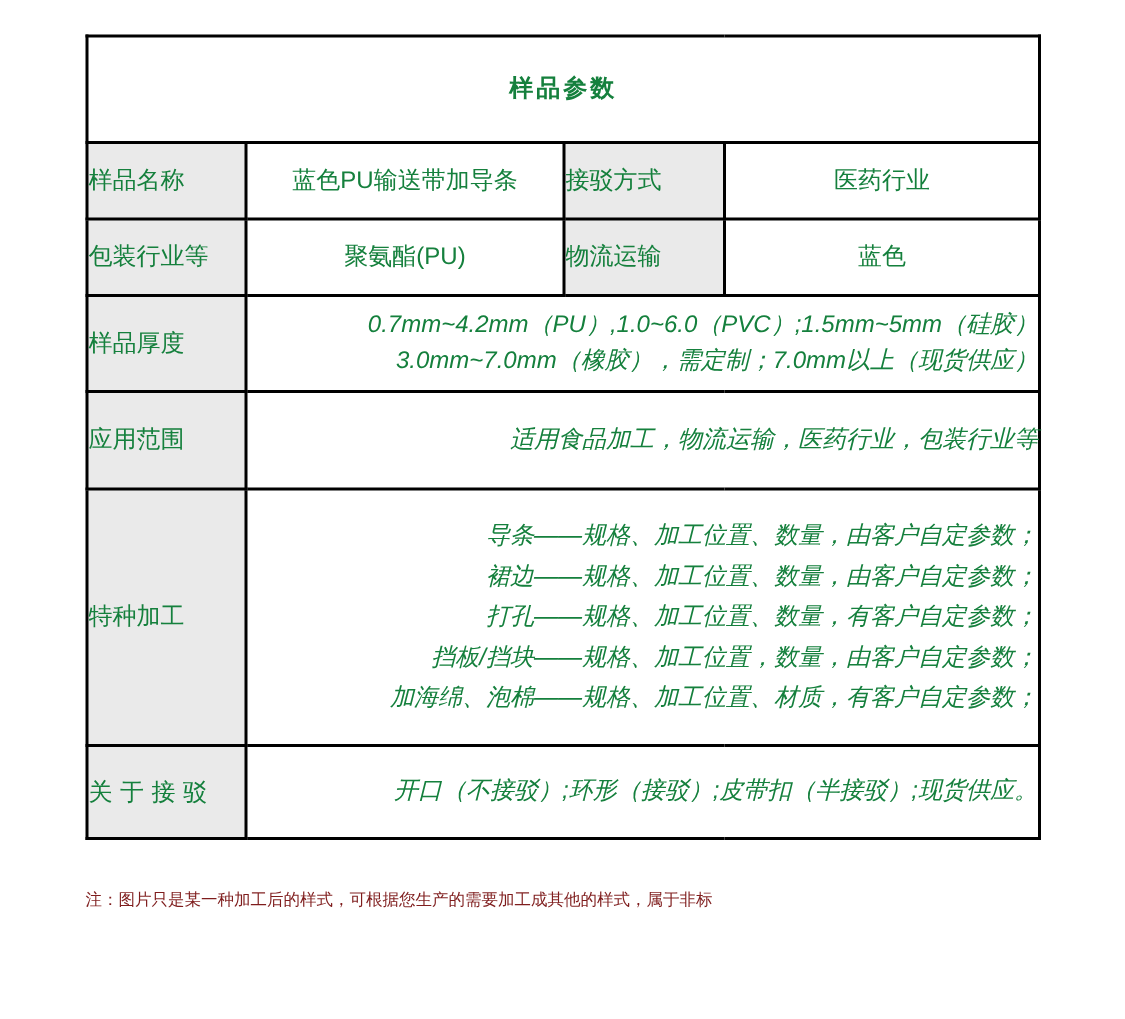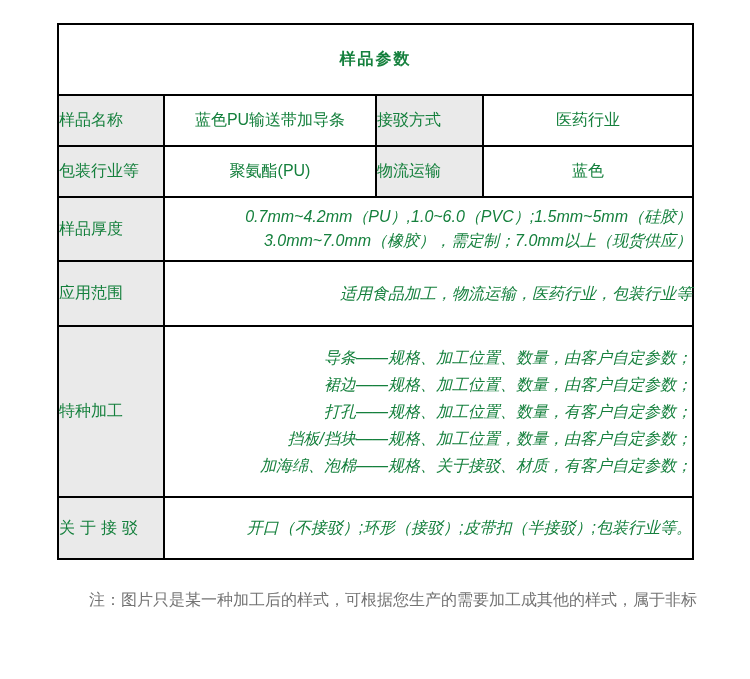--- a/index.html
+++ b/index.html
@@ -62,24 +62,24 @@
     font-style: italic;
   }
   .value-left.lines5 {
     line-height: 27px;
   }
   .note {
     position: absolute;
     left: 57px;
     top: 586px;
     width: 640px;
-    font-size: 16px;
+    font-size: 11px;
     line-height: 28px;
-    color: #737373;
-    text-align: right;
+    color: #7f1d1d;
+    text-align: left;
   }
 </style>
 </head>
 <body>
 
 <div class="canvas">
 
   <table class="spec-table">
     <colgroup>
       <col style="width:106px">
@@ -122,28 +122,28 @@
       </td>
     </tr>
 
     <tr class="row-special">
       <td class="label-cell">特种加工</td>
       <td colspan="3" class="value-left lines5">
         <div>导条——规格、加工位置、数量，由客户自定参数；</div>
         <div>裙边——规格、加工位置、数量，由客户自定参数；</div>
         <div>打孔——规格、加工位置、数量，有客户自定参数；</div>
         <div>挡板/挡块——规格、加工位置，数量，由客户自定参数；</div>
-        <div>加海绵、泡棉——规格、关于接驳、材质，有客户自定参数；</div>
+        <div>加海绵、泡棉——规格、加工位置、材质，有客户自定参数；</div>
       </td>
     </tr>
 
     <tr class="row-joint">
       <td class="label-cell label-spaced">关于接驳</td>
       <td colspan="3" class="value-left">
-        <div>开口（不接驳）;环形（接驳）;皮带扣（半接驳）;包装行业等。</div>
+        <div>开口（不接驳）;环形（接驳）;皮带扣（半接驳）;现货供应。</div>
       </td>
     </tr>
   </tbody>
     </table>
 
   <div class="note">
     <div>注：图片只是某一种加工后的样式，可根据您生产的需要加工成其他的样式，属于非标</div>
   </div>
 
 </div>

